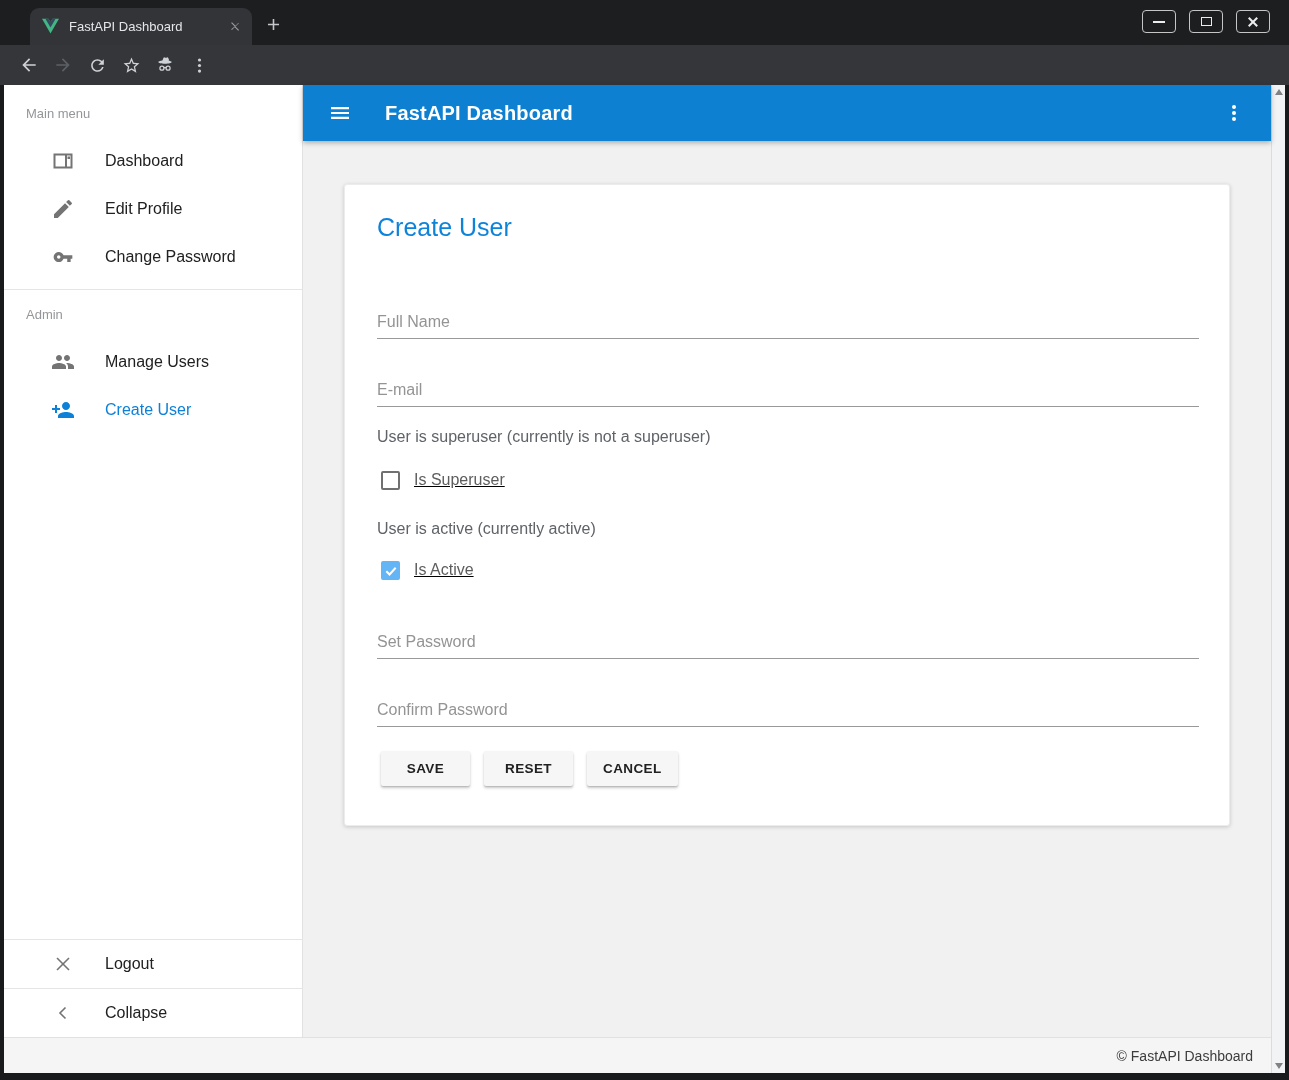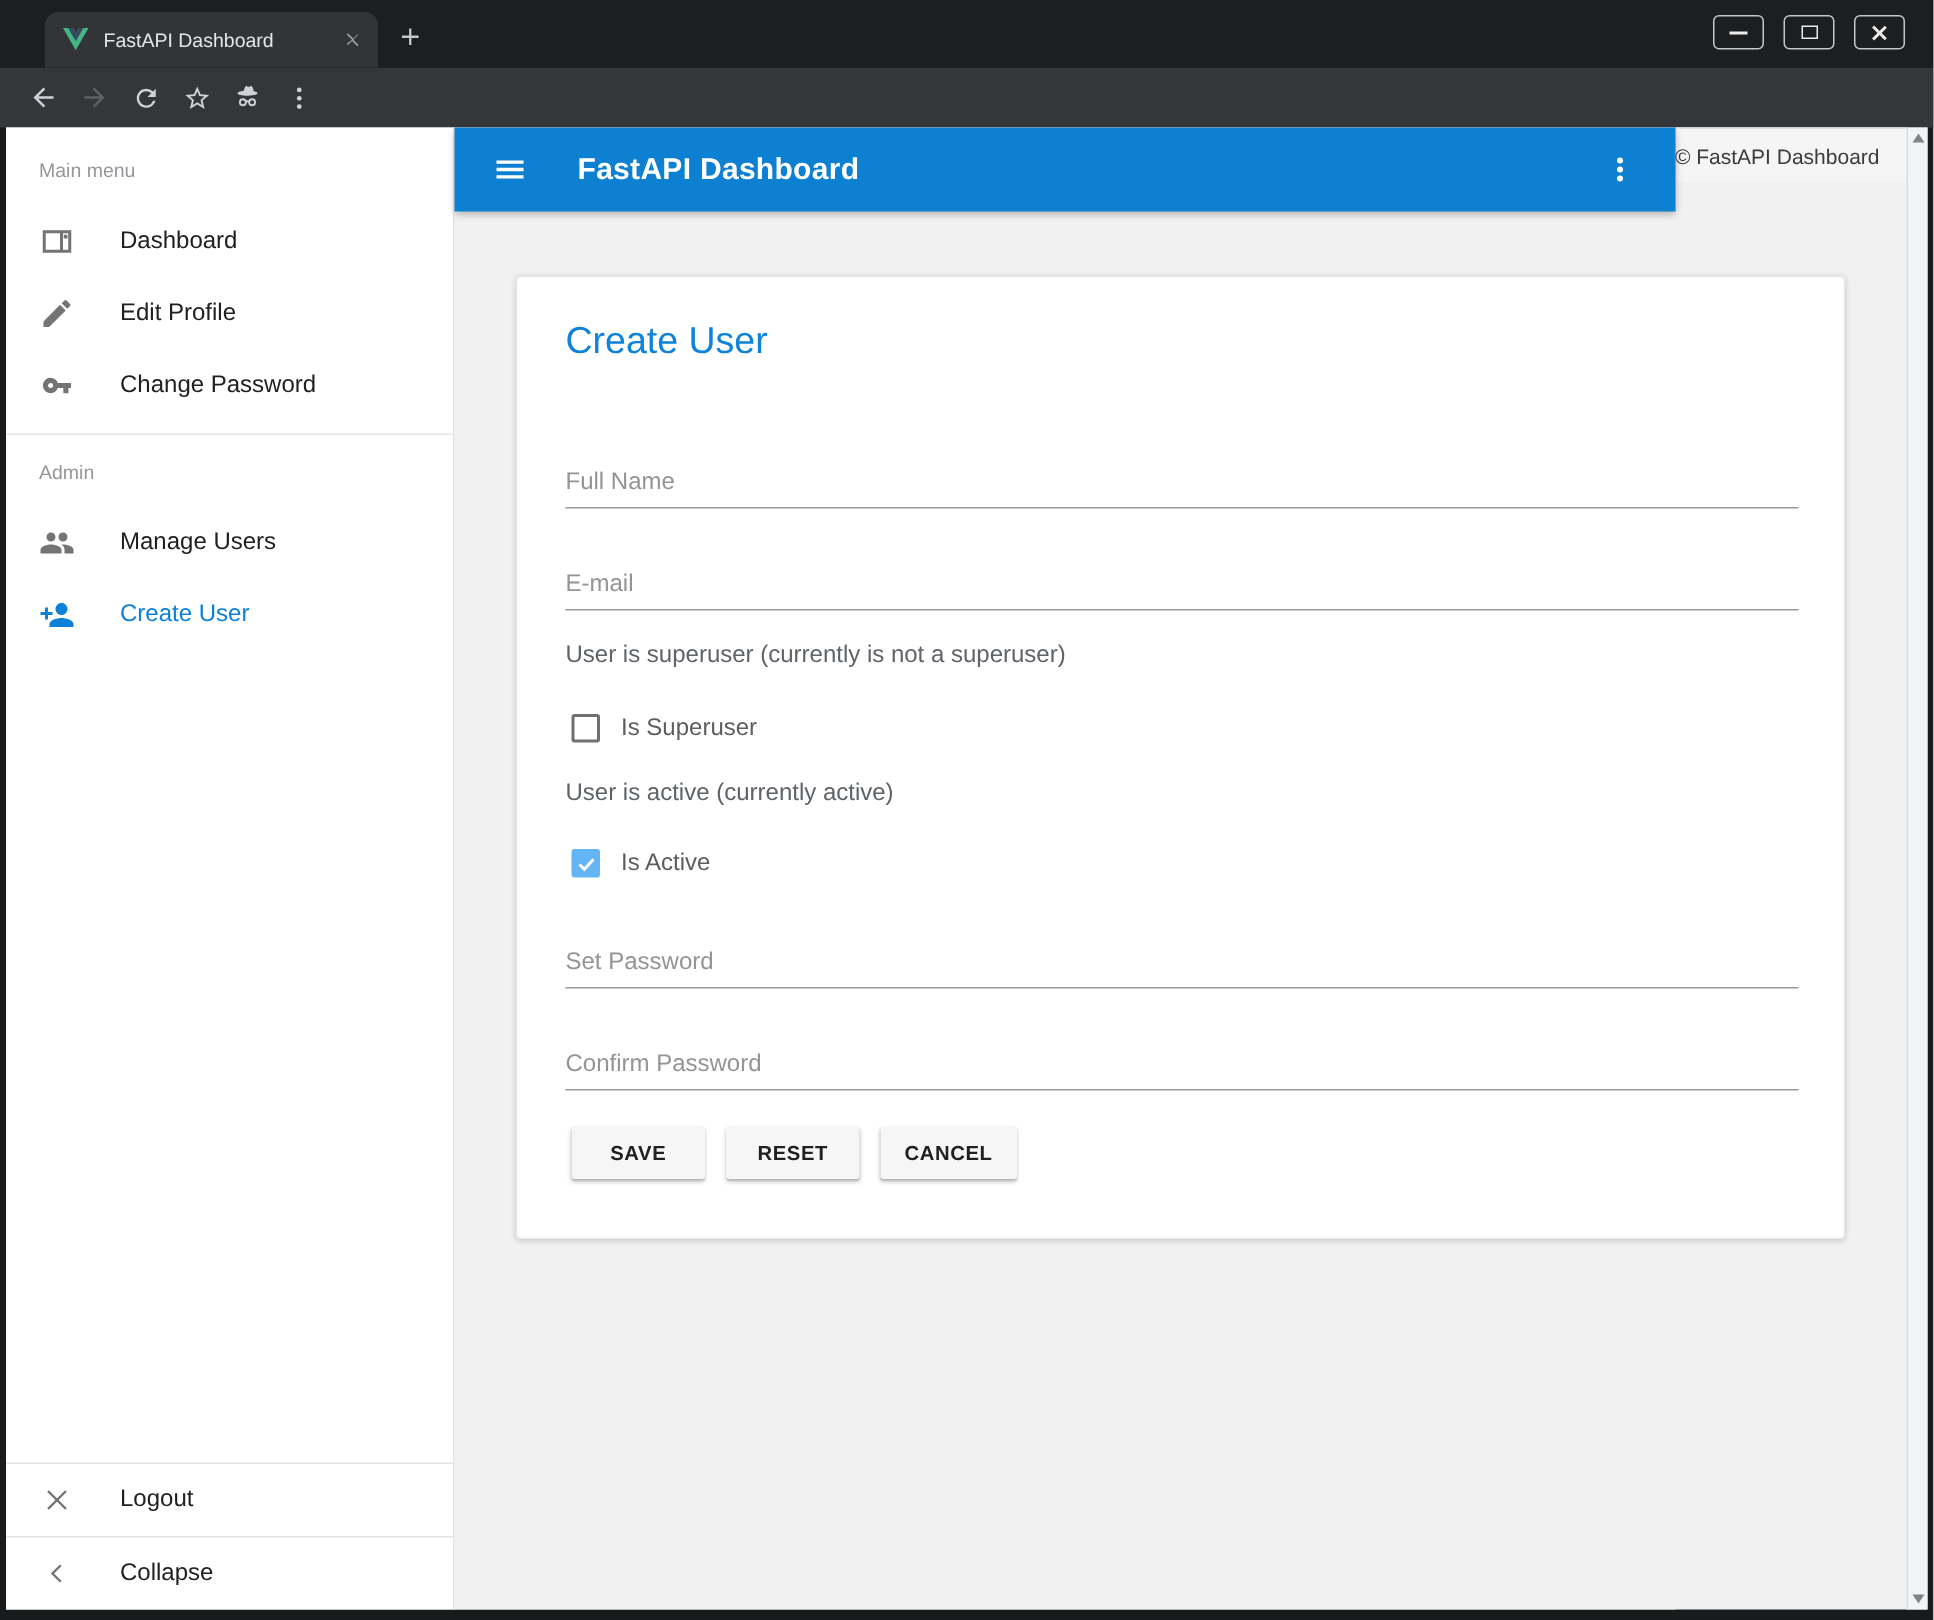--- a/index.html
+++ b/index.html
@@ -38,30 +38,30 @@
   .nav-icon.disabled { color:#5c6065; }
   .urlbar { flex:1; height:30px; background:#1e2023; border-radius:15px;
     display:flex; align-items:center; padding:0 13px; margin:0 9px; font-size:14px; }
   .url-info { width:18px; height:18px; color:#aab0b6; margin-right:10px; flex:0 0 auto; }
   .url-host { color:#e8eaed; }
   .url-path { color:#9aa0a6; }
 
   
   .main { position:absolute; top:85px; left:4px; right:4px; bottom:7px;
     display:flex; background:#f1f1f1; }
-  .left-col { flex:1; display:flex; flex-direction:row; min-width:0; }
+  .left-col { flex:1; display:flex; flex-direction:column; min-width:0; }
   .body-row { flex:1; display:flex; min-height:0; }
 
   
   .sidebar { width:299px; background:#ffffff; border-right:1px solid #e2e2e2;
     display:flex; flex-direction:column; padding-top:4px; }
   .subheader { height:48px; display:flex; align-items:center; padding-left:22px;
     font-size:13px; color:#949699; }
   .item { height:48px; display:flex; align-items:center; padding-left:22px;
-    font-size:16px; color:#212121; cursor:pointer; }
+    font-size:16px; color:#212121; cursor:pointer;margin-left:25px; }
   .item .ico { width:24px; height:24px; color:#747474; margin-right:30px; flex:0 0 auto; }
   .item.active, .item.active .ico { color:#0d80d8; }
   .divider { height:1px; background:#e5e5e5; }
   .div-mid { margin:8px 0 0 0; }
   .div-bottom { margin-top:auto; }
 
   
   .content { flex:1; display:flex; flex-direction:column; min-width:0; background:#f1f1f1; }
   .appbar { height:56px; background:#0d80d2; color:#fff; display:flex; align-items:center;
     padding:0 25px; box-shadow:0 2px 5px rgba(0,0,0,.28); position:relative; z-index:2; }
@@ -75,21 +75,21 @@
     border:1px solid #ececec; }
   .card-title { position:absolute; left:32px; top:28px; font-size:25px; color:#0e83da; }
   .field { position:absolute; left:32px; width:822px; height:34px;
     border-bottom:1px solid #999; }
   .field input { width:100%; height:100%; border:0; outline:0; background:transparent;
     font-family:inherit; font-size:16px; color:#a21caf; }
   .field input::placeholder { color:#949494; opacity:1; }
   .f1 { top:120px; } .f2 { top:188px; } .f3 { top:440px;text-decoration:underline; } .f4 { top:508px; }
   .hint { position:absolute; left:32px; font-size:16px; color:#5f6368; line-height:24px; }
   .h1 { top:240px; } .h2 { top:332px; }
-  .cbrow { position:absolute; left:36px; height:24px; display:flex; align-items:flex-end; }
+  .cbrow { position:absolute; left:36px; height:24px; display:flex; align-items:flex-start;text-decoration:underline; }
   .cb1 { top:286px; } .cb2 { top:376px; }
   .cb { width:19px; height:19px; border:2px solid #707070; border-radius:2px;
     cursor:pointer; flex:0 0 auto; }
   .cb.checked { background:#64b5f6; border-color:#64b5f6; display:flex;
     align-items:center; justify-content:center; }
   .cblabel { margin-left:14px; font-size:16px; color:#5d5d5d; cursor:pointer; }
   .btnrow { position:absolute; left:36px; top:566px; display:flex; gap:14px; }
   .btn { min-width:89px; height:35px; padding:0 16px; background:#f6f6f6; border:0;
     border-radius:2px; box-shadow:0 2px 3px rgba(0,0,0,.22), 0 1px 1px rgba(0,0,0,.1);
     font-family:inherit; font-size:13.5px; font-weight:bold; letter-spacing:.4px;

